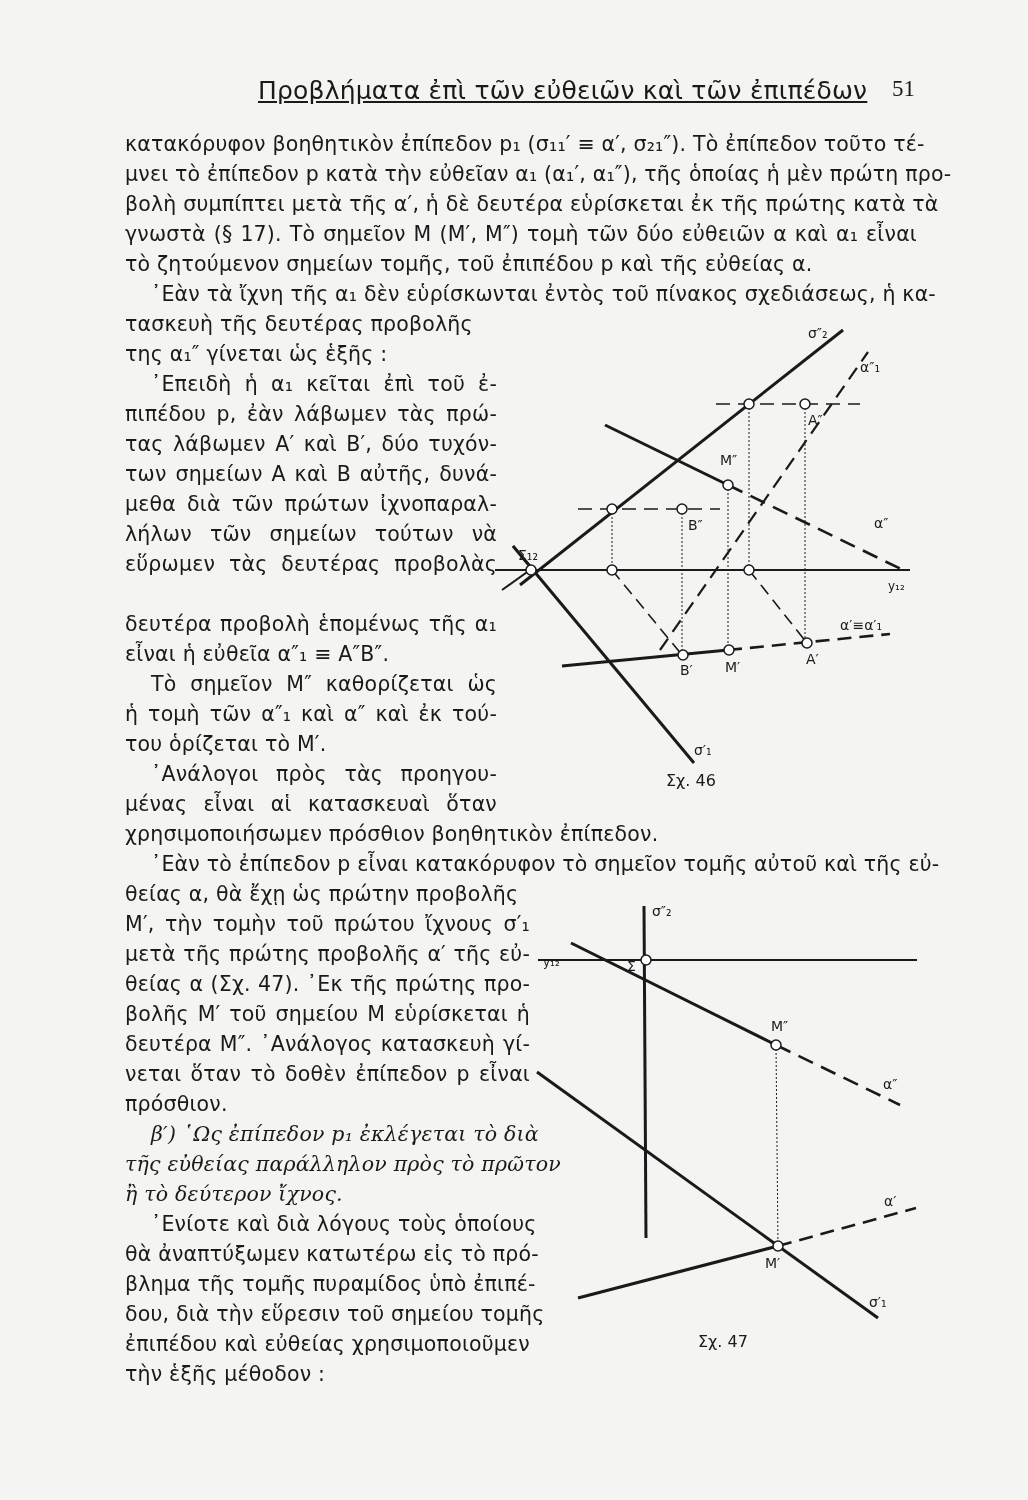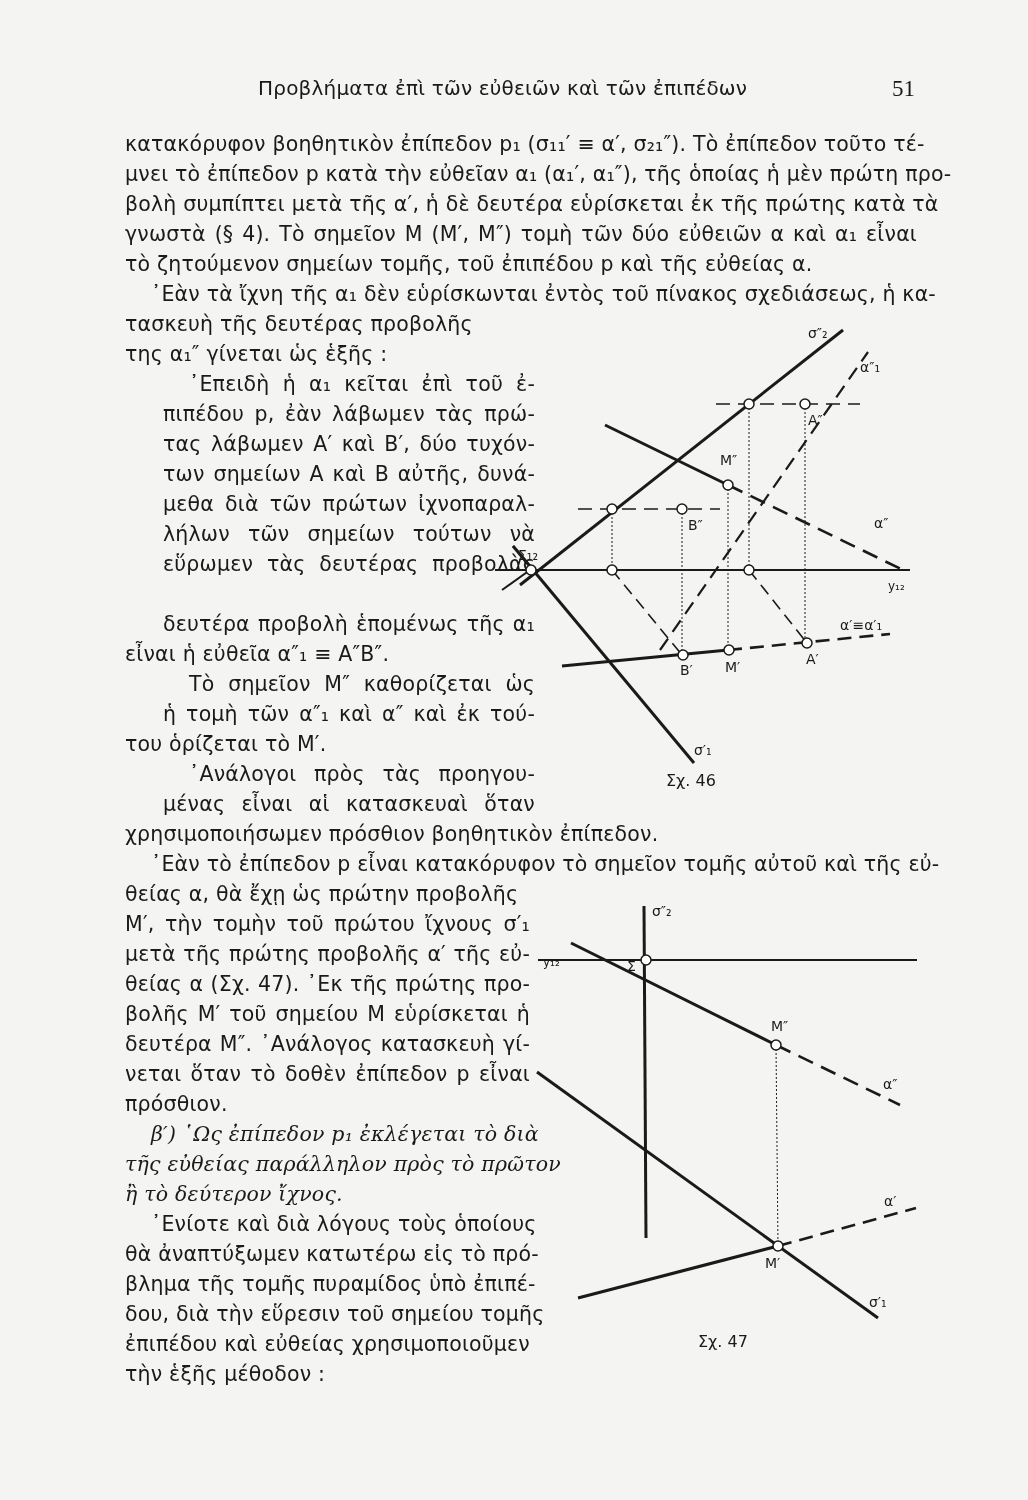--- a/index.html
+++ b/index.html
@@ -2,47 +2,47 @@
 <html><head>
 <meta charset="utf-8">
 <style>
   html, body { margin: 0; padding: 0; }
   body {
     width: 1028px; height: 1500px; background: #f4f4f2; position: relative; overflow: hidden;
     font-family: "DejaVu Sans", sans-serif; color: #1a1a1a;
   }
   .page { position: absolute; left: 0; top: 0; width: 1028px; height: 1500px; }
   .running-head {
-    position: absolute; top: 76px; left: 258px; font-size: 20px; letter-spacing: 0.2px;
+    position: absolute; top: 76px; left: 258px; font-size: 25px; letter-spacing: 0.2px; text-decoration: underline;
   }
   .page-number { position: absolute; top: 76px; left: 892px; font-size: 23px; font-family: "Liberation Serif", serif; }
   .line {
     position: absolute; left: 125px; font-size: 20.5px; white-space: nowrap; line-height: 28px;
     letter-spacing: 0.2px;
   }
   .full { width: 792px; text-align: justify; text-align-last: justify; }
-  .narrow { width: 372px; text-align: justify; text-align-last: justify; margin-left: 38px; }
+  .narrow { width: 372px; text-align: justify; text-align-last: justify; }
   .narrow2 { width: 405px; text-align: justify; text-align-last: justify; }
   .indent { padding-left: 26px; box-sizing: border-box; }
   .it { font-style: italic; font-family: "DejaVu Serif", serif; }
   svg.fig { position: absolute; left: 0; top: 0; }
   .lbl { font-family: "DejaVu Sans", sans-serif; fill: #1a1a1a; }
 </style>
 </head>
 <body>
 
 <div class="page">
 
   <div class="running-head">Προβλήματα ἐπὶ τῶν εὐθειῶν καὶ τῶν ἐπιπέδων</div>
   <div class="page-number">51</div>
 
   <div class="line full" style="top:130px">κατακόρυφον βοηθητικὸν ἐπίπεδον p₁ (σ₁₁′ ≡ α′, σ₂₁″). Τὸ ἐπίπεδον τοῦτο τέ-</div>
   <div class="line full" style="top:160px">μνει τὸ ἐπίπεδον p κατὰ τὴν εὐθεῖαν α₁ (α₁′, α₁″), τῆς ὁποίας ἡ μὲν πρώτη προ-</div>
   <div class="line full" style="top:190px">βολὴ συμπίπτει μετὰ τῆς α′, ἡ δὲ δευτέρα εὑρίσκεται ἐκ τῆς πρώτης κατὰ τὰ</div>
-  <div class="line full" style="top:220px">γνωστὰ (§ 4). Τὸ σημεῖον M (M′, M″) τομὴ τῶν δύο εὐθειῶν α καὶ α₁ εἶναι</div>
+  <div class="line full" style="top:220px">γνωστὰ (§ 17). Τὸ σημεῖον M (M′, M″) τομὴ τῶν δύο εὐθειῶν α καὶ α₁ εἶναι</div>
   <div class="line" style="top:250px">τὸ ζητούμενον σημείων τομῆς, τοῦ ἐπιπέδου p καὶ τῆς εὐθείας α.</div>
   <div class="line full indent" style="top:280px">᾿Εὰν τὰ ἴχνη τῆς α₁ δὲν εὑρίσκωνται ἐντὸς τοῦ πίνακος σχεδιάσεως, ἡ κα-</div>
 
   <div class="line" style="top:310px">τασκευὴ τῆς δευτέρας προβολῆς</div>
   <div class="line" style="top:340px">της α₁″ γίνεται ὡς ἑξῆς :</div>
   <div class="line narrow indent" style="top:370px">᾿Επειδὴ ἡ α₁ κεῖται ἐπὶ τοῦ ἐ-</div>
   <div class="line narrow" style="top:400px">πιπέδου p, ἐὰν λάβωμεν τὰς πρώ-</div>
   <div class="line narrow" style="top:430px">τας λάβωμεν A′ καὶ B′, δύο τυχόν-</div>
   <div class="line narrow" style="top:460px">των σημείων A καὶ B αὐτῆς, δυνά-</div>
   <div class="line narrow" style="top:490px">μεθα διὰ τῶν πρώτων ἰχνοπαραλ-</div>

